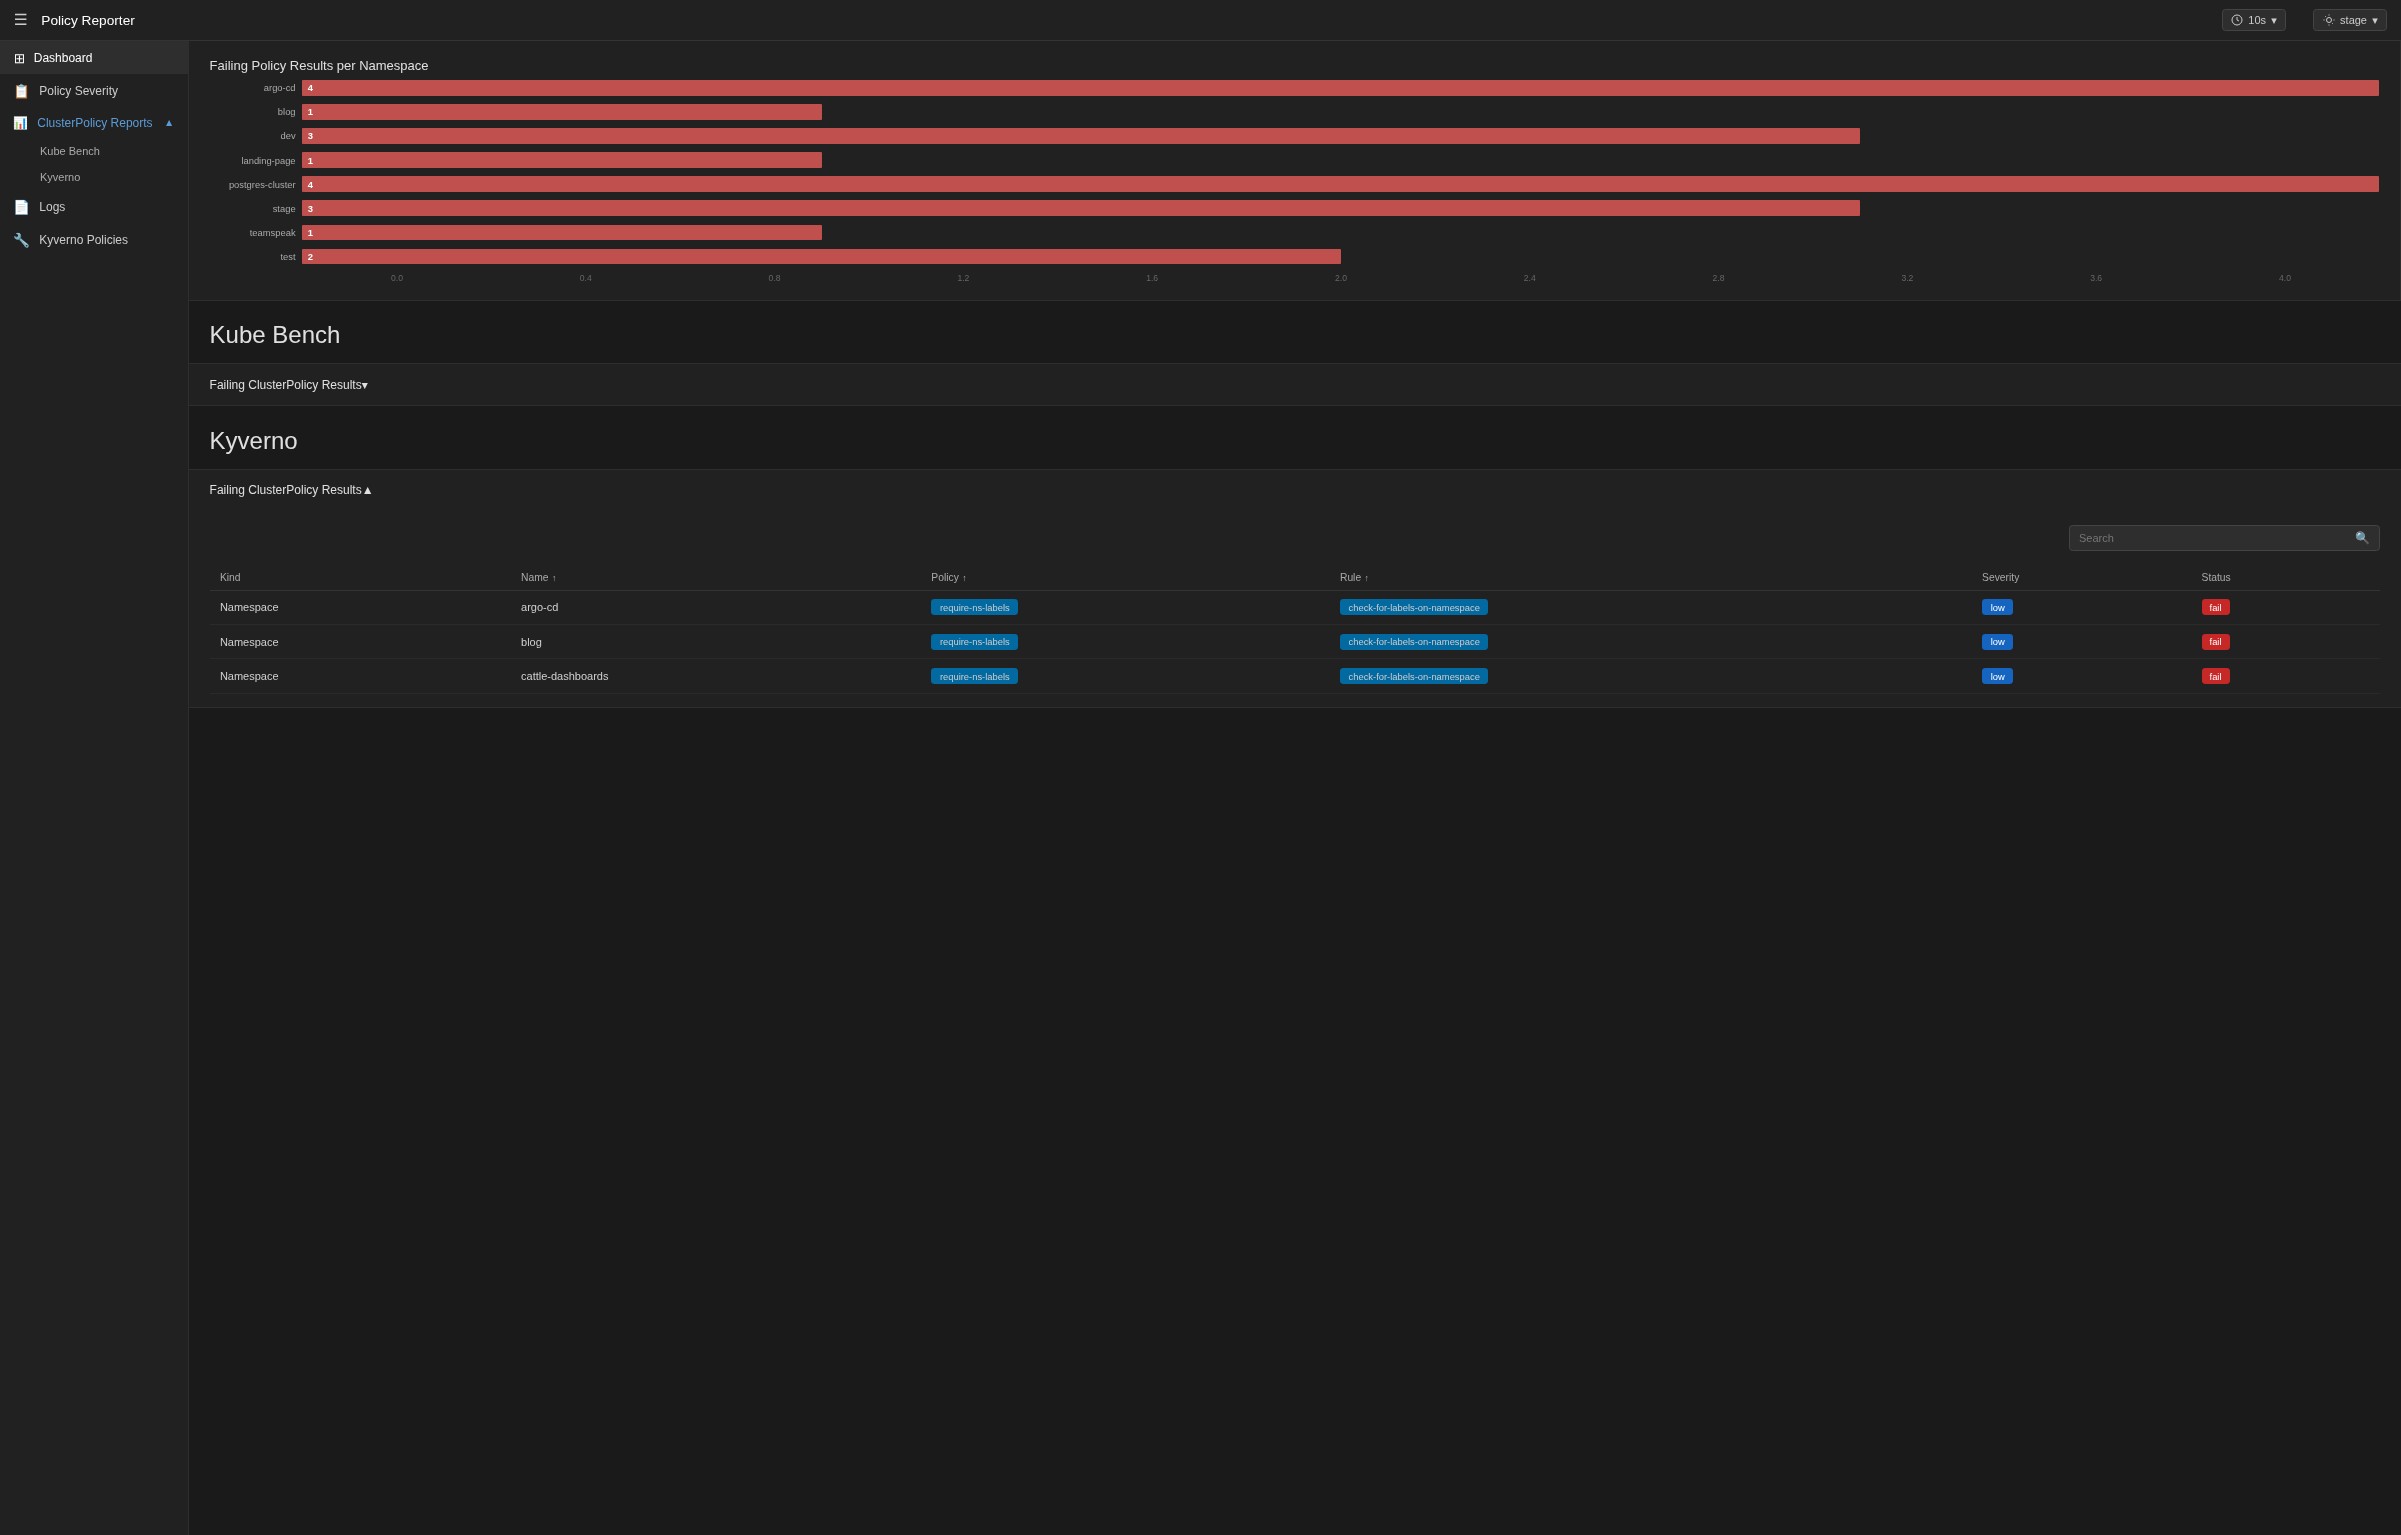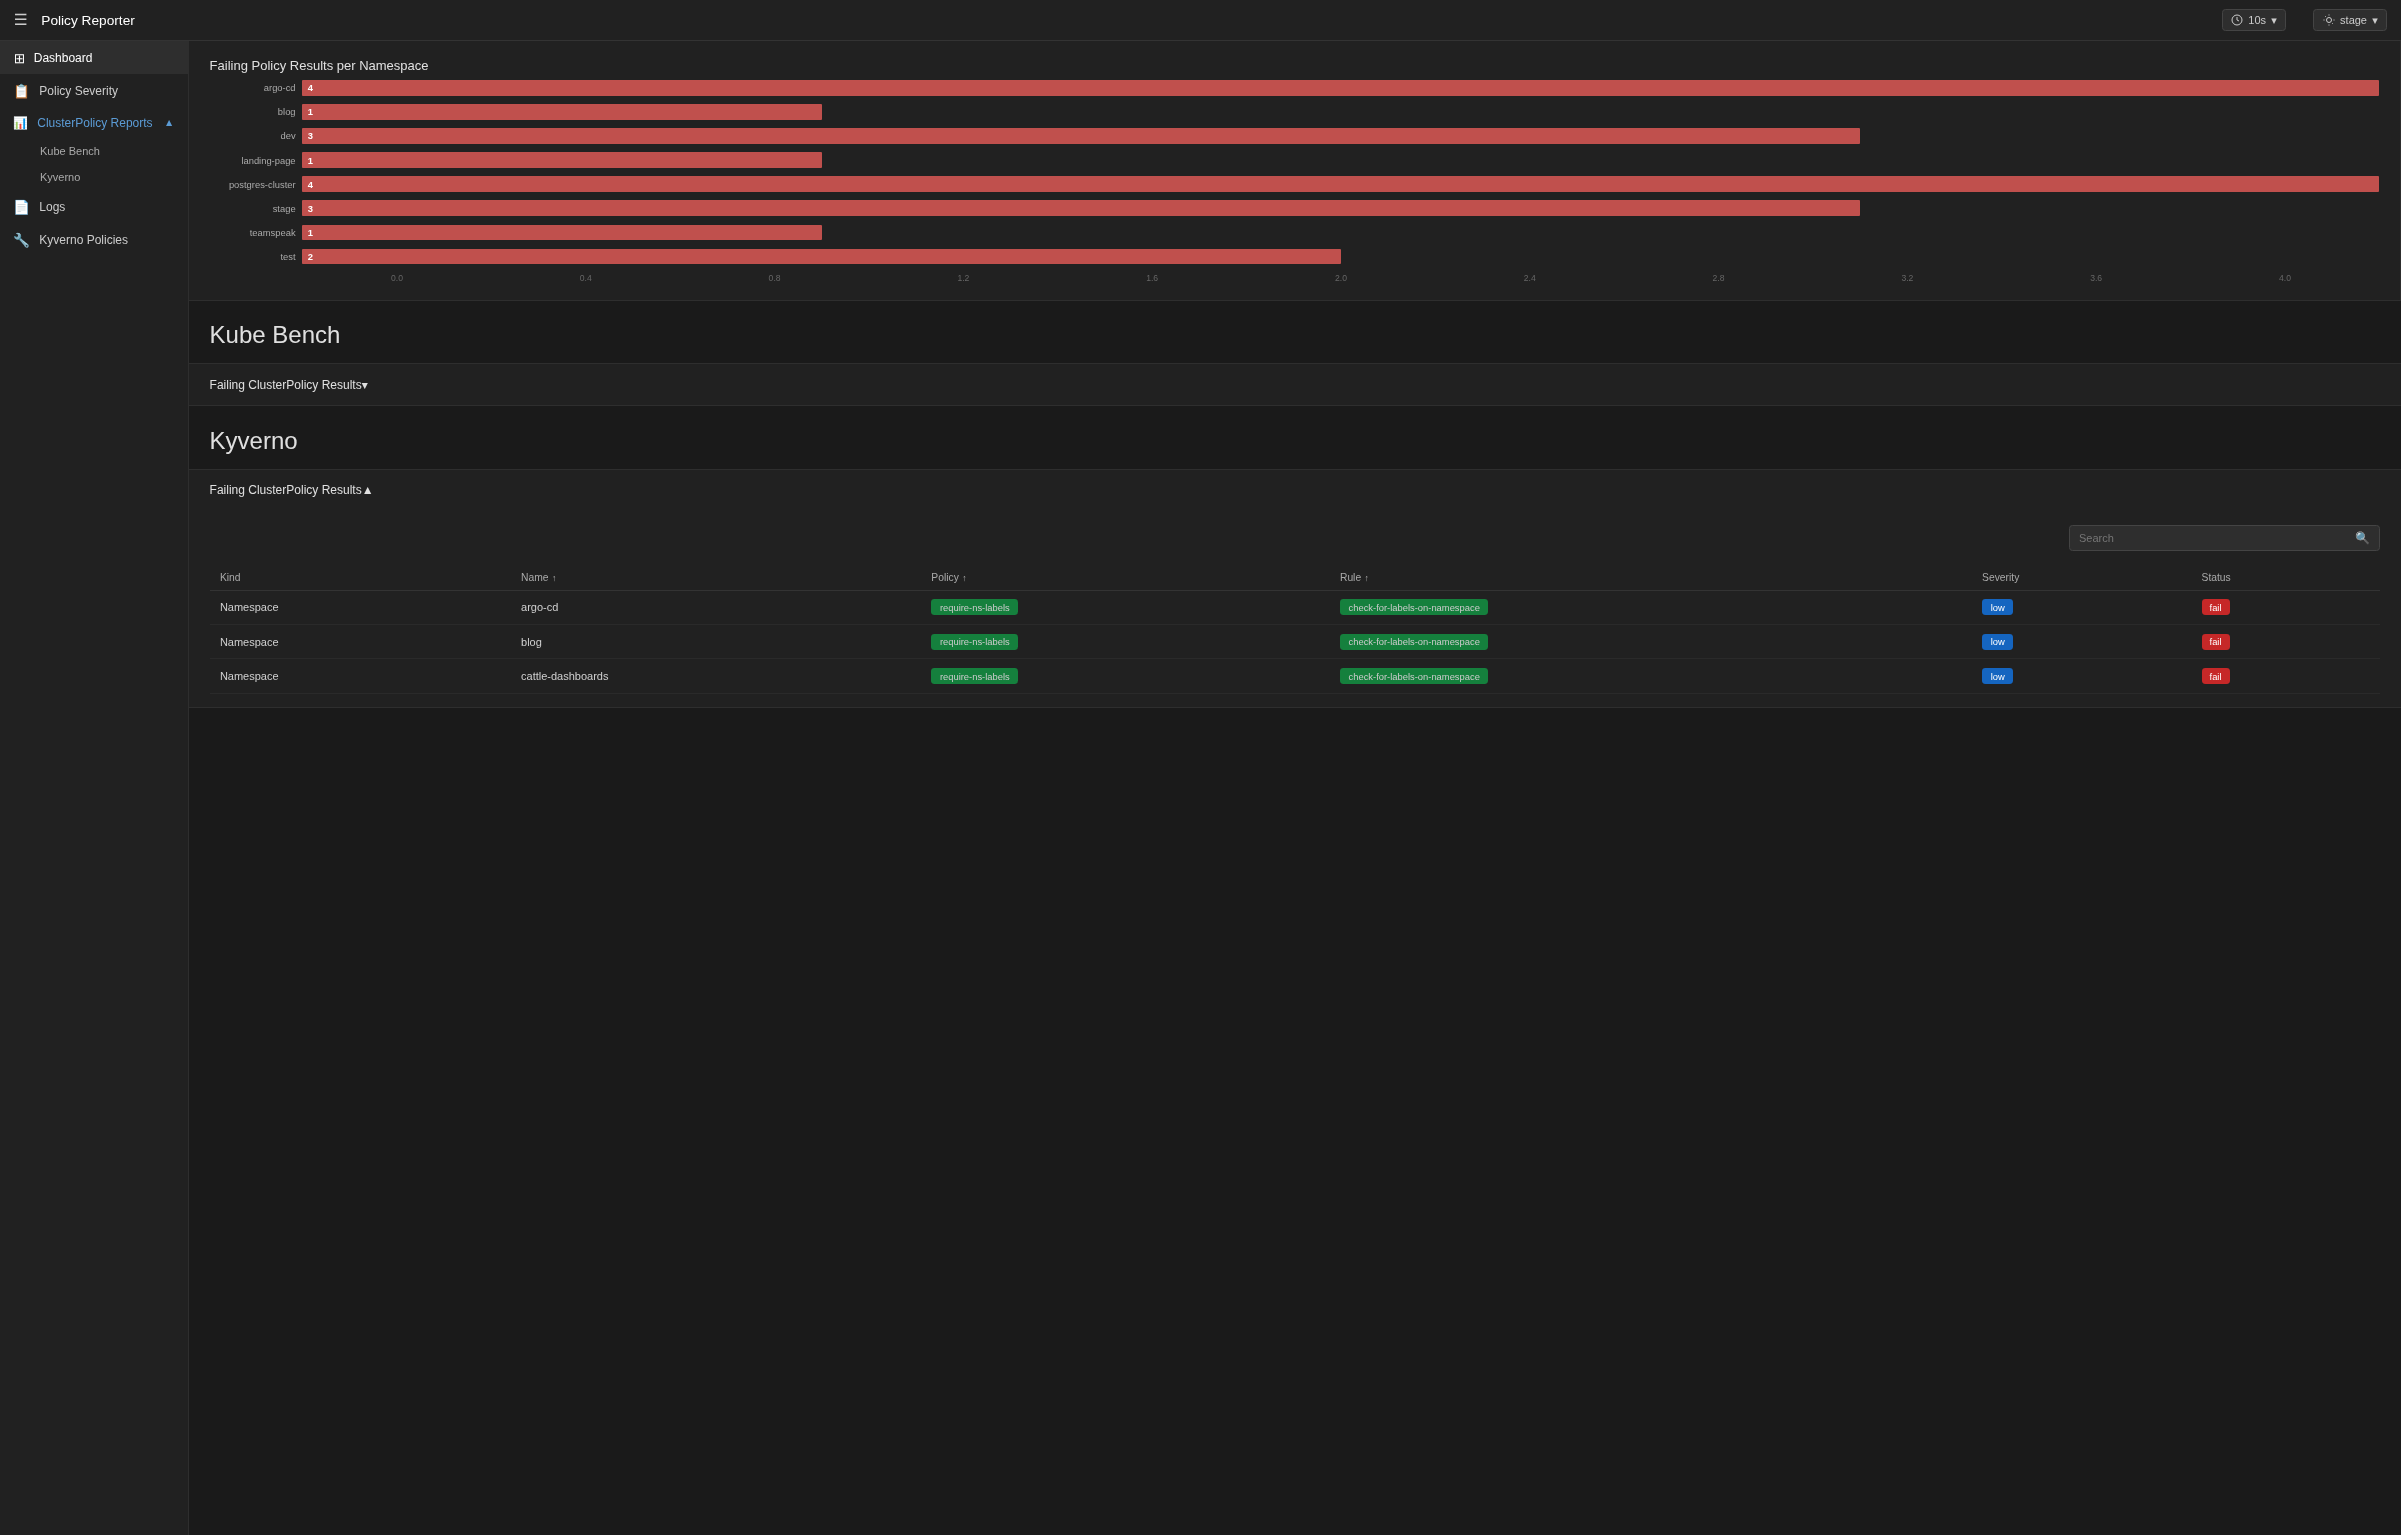--- a/index.html
+++ b/index.html
@@ -262,21 +262,21 @@
       color: #d0d0d0;
     }
     .sort-arrow { margin-left: 3.4px; font-size: 8.6px; }
     .badge {
       display: inline-block;
       padding: 2.6px 8.6px;
       border-radius: 3.4px;
       font-size: 9.4px;
       font-weight: 500;
     }
-    .badge-gray { background: #15803d; color: #ccc; }
+    .badge-gray { background: #0369a1; color: #ccc; }
     .badge-low { background: #1565c0; color: #fff; }
     .badge-fail { background: #c62828; color: #fff; padding-left: 8px; }
   </style>
 </head>
 <body>
 
 <header class="header">
   <span class="header-menu-icon">☰</span>
   <span class="header-title">Policy Reporter</span>
   <div class="header-controls">

